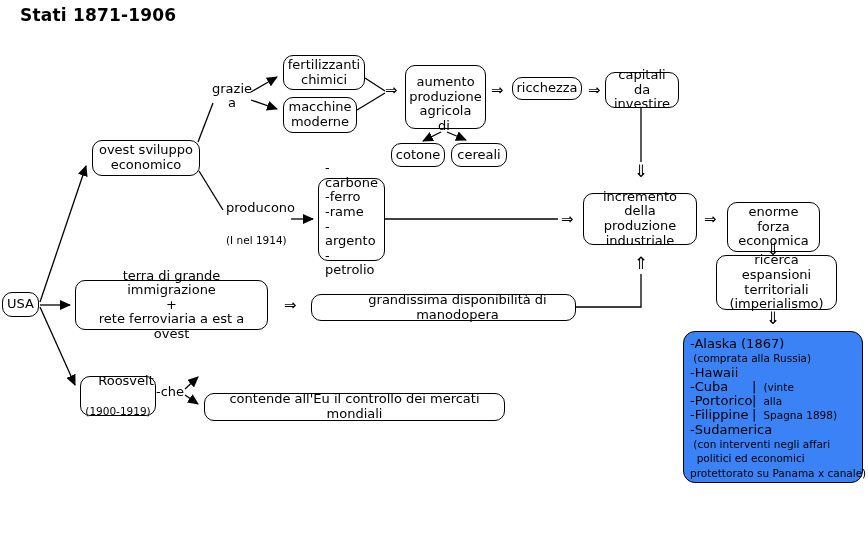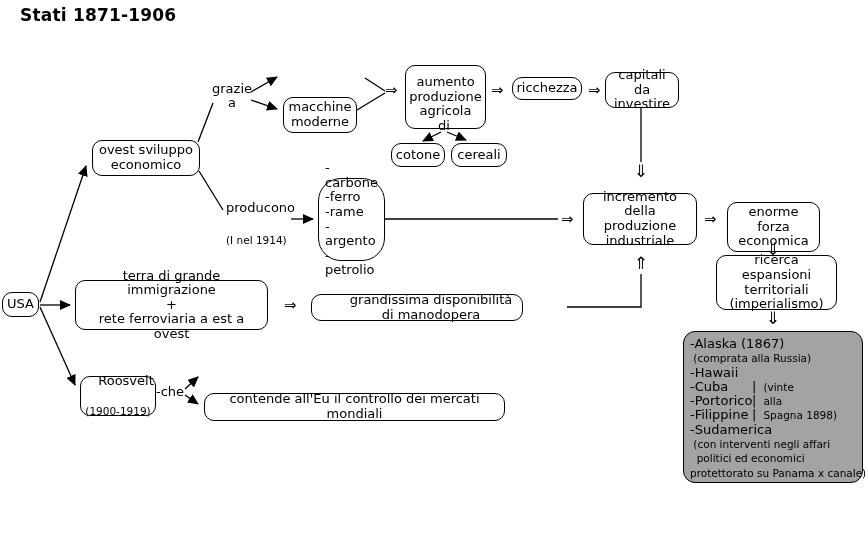--- a/index.html
+++ b/index.html
@@ -13,26 +13,26 @@
     position:absolute;left:20px;top:5px;font-size:17px;font-weight:bold;
     letter-spacing:0.2px;
   }
   .node{
     position:absolute;box-sizing:border-box;background:#fff;
     border:1.5px solid #000;border-radius:10px;
     display:flex;align-items:center;justify-content:center;
     text-align:center;font-size:13px;line-height:1.12;
     white-space:pre-line;padding:2px 4px;
   }
-  .node.left{justify-content:flex-start;text-align:left;border-radius:23px;}
+  .node.left{justify-content:flex-start;text-align:left;}
   .lbl{position:absolute;font-size:13px;line-height:1.1;text-align:center;white-space:pre-line;}
   .lbl .small,.small{font-size:10.5px;margin-top:18px;}
   .arrowglyph{position:absolute;font-size:15px;line-height:1;}
   .terr{
-    position:absolute;box-sizing:border-box;background:#a3a3a3;
+    position:absolute;box-sizing:border-box;background:#3b82f6;
     border:1.5px solid #000;border-radius:12px;
     padding:5px 6px;font-size:13px;text-align:left;
   }
   .tl{line-height:1.1;white-space:pre;}
   .tbig{font-size:13px;}
   .tsmall{font-size:10.5px;}
   .fixw{display:inline-block;width:62px;}
   .psp{margin-left:7px;}
   .stack{position:absolute;text-align:left;line-height:1.15;}
   .rname{font-size:13px;margin-left:16px;}
@@ -75,20 +75,22 @@
 
     <line x1="185" y1="389" x2="198" y2="377" stroke="#000" stroke-width="1.3" marker-end="url(#ah)"></line>
     <line x1="185" y1="395" x2="198" y2="404" stroke="#000" stroke-width="1.3" marker-end="url(#ah)"></line>
   </svg>
 
   <div class="title">Stati 1871-1906</div>
 
   <div class="node" style="left:2px;top:292px;width:37px;height:25px;">USA</div>
   <div class="node" style="left:92px;top:140px;width:108px;height:36px;">ovest sviluppo
 economico</div>
+  <div class="node" style="left:283px;top:55px;width:82px;height:35px;">fertilizzanti
+chimici</div>
   <div class="node" style="left:283px;top:97px;width:74px;height:36px;">macchine
 moderne</div>
   <div class="node" style="left:405px;top:65px;width:81px;height:64px;">aumento
 produzione
 agricola</div>
   <div class="node" style="left:512px;top:77px;width:70px;height:23px;">ricchezza</div>
   <div class="node" style="left:605px;top:72px;width:74px;height:36px;">capitali da
 investire</div>
   <div class="node" style="left:391px;top:143px;width:54px;height:24px;">cotone</div>
   <div class="node" style="left:451px;top:143px;width:56px;height:24px;">cereali</div>
@@ -101,21 +103,21 @@
 della produzione
 industriale</div>
   <div class="node" style="left:727px;top:202px;width:93px;height:50px;">enorme forza
 economica</div>
   <div class="node" style="left:716px;top:255px;width:121px;height:55px;">ricerca espansioni
 territoriali
 (imperialismo)</div>
   <div class="node" style="left:75px;top:280px;width:193px;height:50px;">terra di grande immigrazione
 +
 rete ferroviaria a est a ovest</div>
-  <div class="node" style="left:311px;top:294px;width:212px;height:27px;padding-left:32px;">grandissima disponibilità di manodopera</div>
+  <div class="node" style="left:311px;top:294px;width:265px;height:27px;padding-left:32px;">grandissima disponibilità di manodopera</div>
   <div class="node" style="left:80px;top:376px;width:76px;height:40px;flex-direction:column;">
     <span class="rname">Roosvelt</span>
     <span class="small">(1900-1919)</span>
   </div>
   <div class="node" style="left:204px;top:393px;width:301px;height:28px;">contende all'Eu il controllo dei mercati mondiali</div>
 
   <div class="terr" style="left:683px;top:331px;width:180px;height:152px;">
     <div class="tl"><span class="tbig">-Alaska (1867)</span></div>
     <div class="tl"><span class="tsmall"> (comprata alla Russia)</span></div>
     <div class="tl"><span class="tbig">-Hawaii</span></div>

